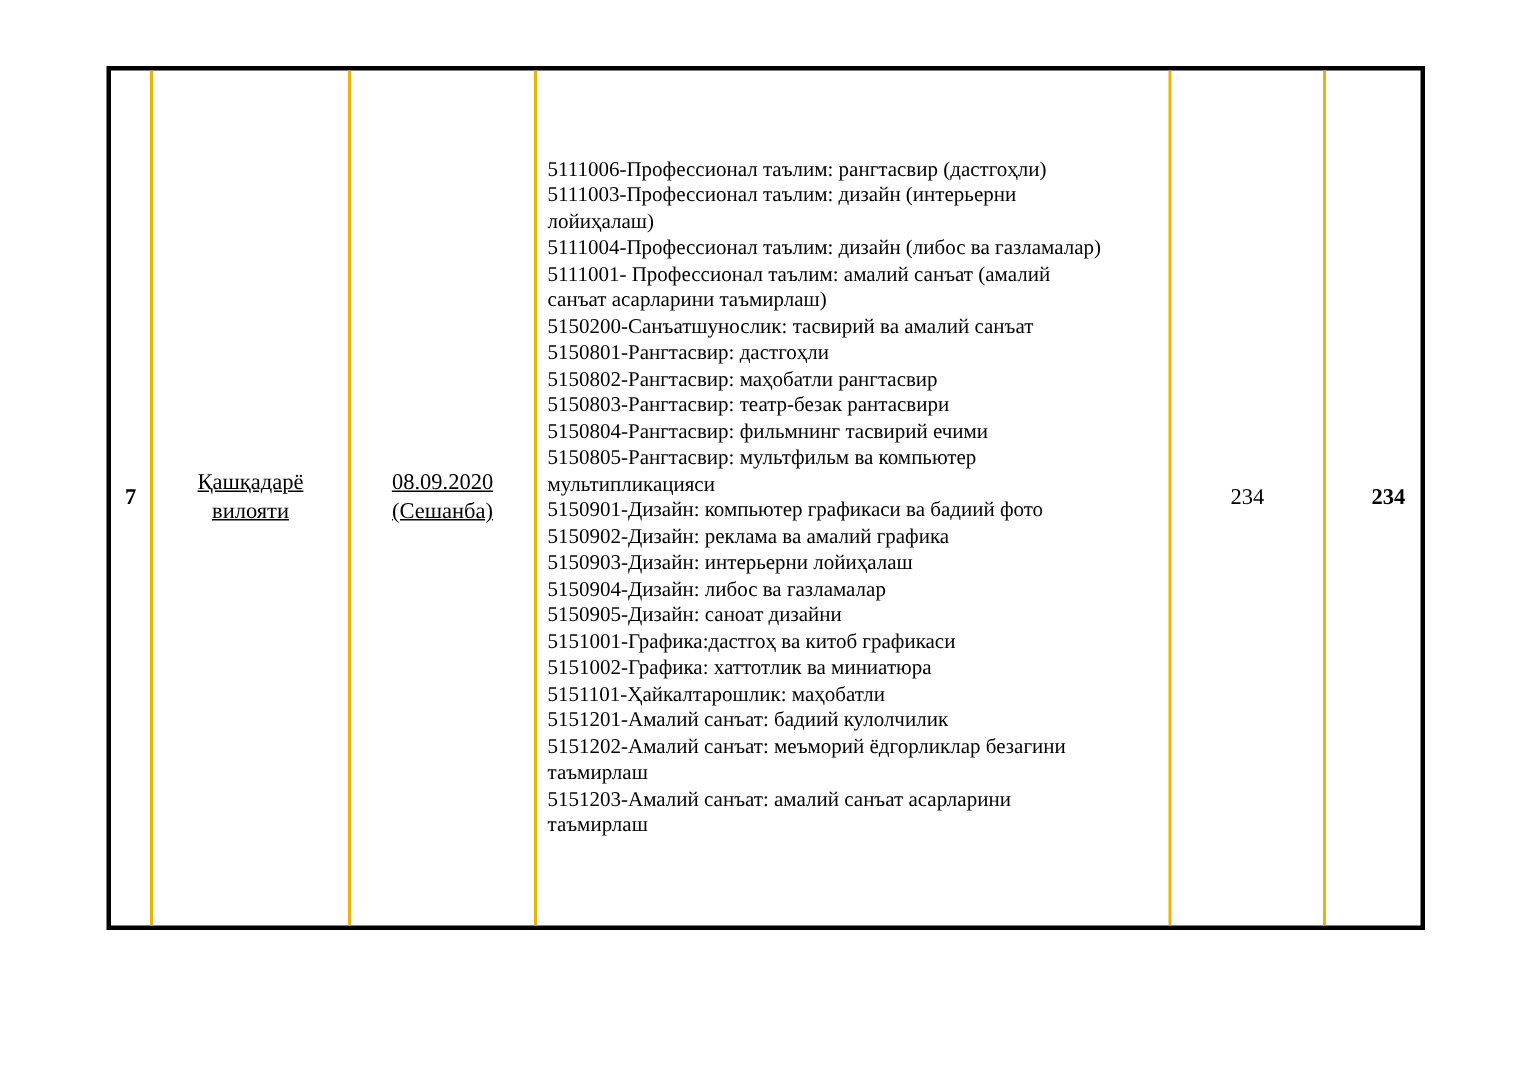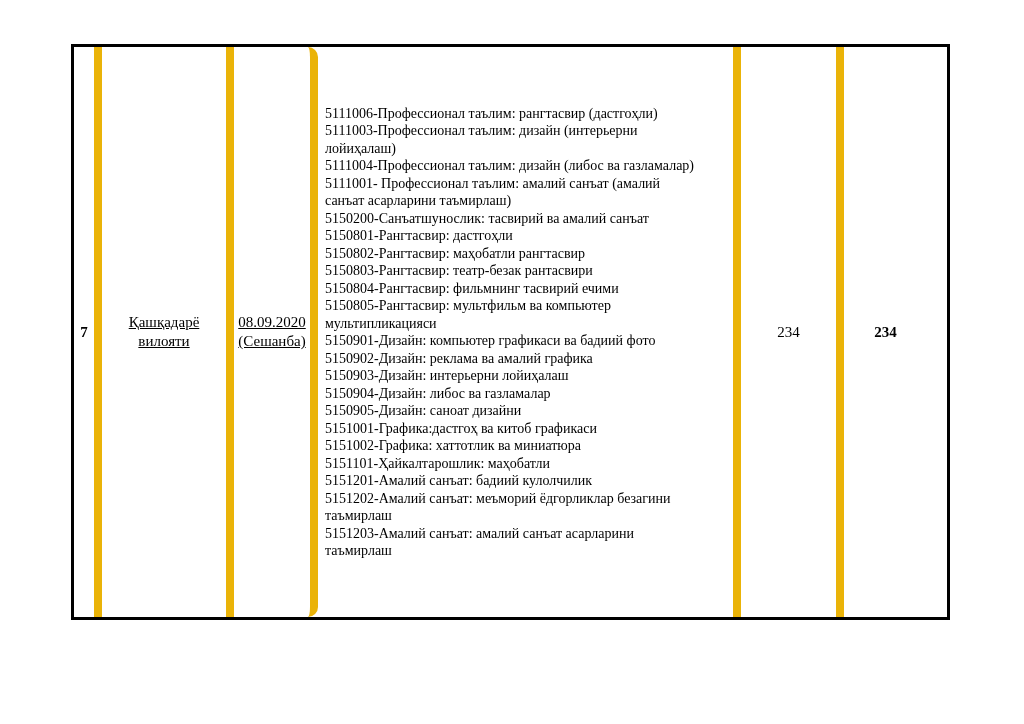--- a/index.html
+++ b/index.html
@@ -27,43 +27,42 @@
     width: 879px;
     height: 576px;
     box-sizing: border-box;
     border: 3px solid #000000;
     display: flex;
     flex-direction: row;
     background: #ffffff;
   }
   .cell {
     box-sizing: border-box;
-    border-right: 8px solid #eab308;
+    border-right: 2px solid #eab308;
     display: flex;
     align-items: center;
     justify-content: center;
     text-align: center;
     font-size: 15px;
     line-height: 19px;
     flex: none;
     overflow: hidden;
   }
   .cell:last-child {
     border-right: none;
   }
   .c-num {
     width: 28px;
     font-weight: bold;
   }
   .c-region {
     width: 132px;
   }
   .c-date {
-    width: 84px;
-    border-radius: 10px;
+    width: 124px;
   }
   .c-programs {
     width: 423px;
     justify-content: flex-start;
     text-align: left;
     padding: 0 3px 0 7px;
     font-size: 14px;
     line-height: 17.5px;
   }
   .c-count {

